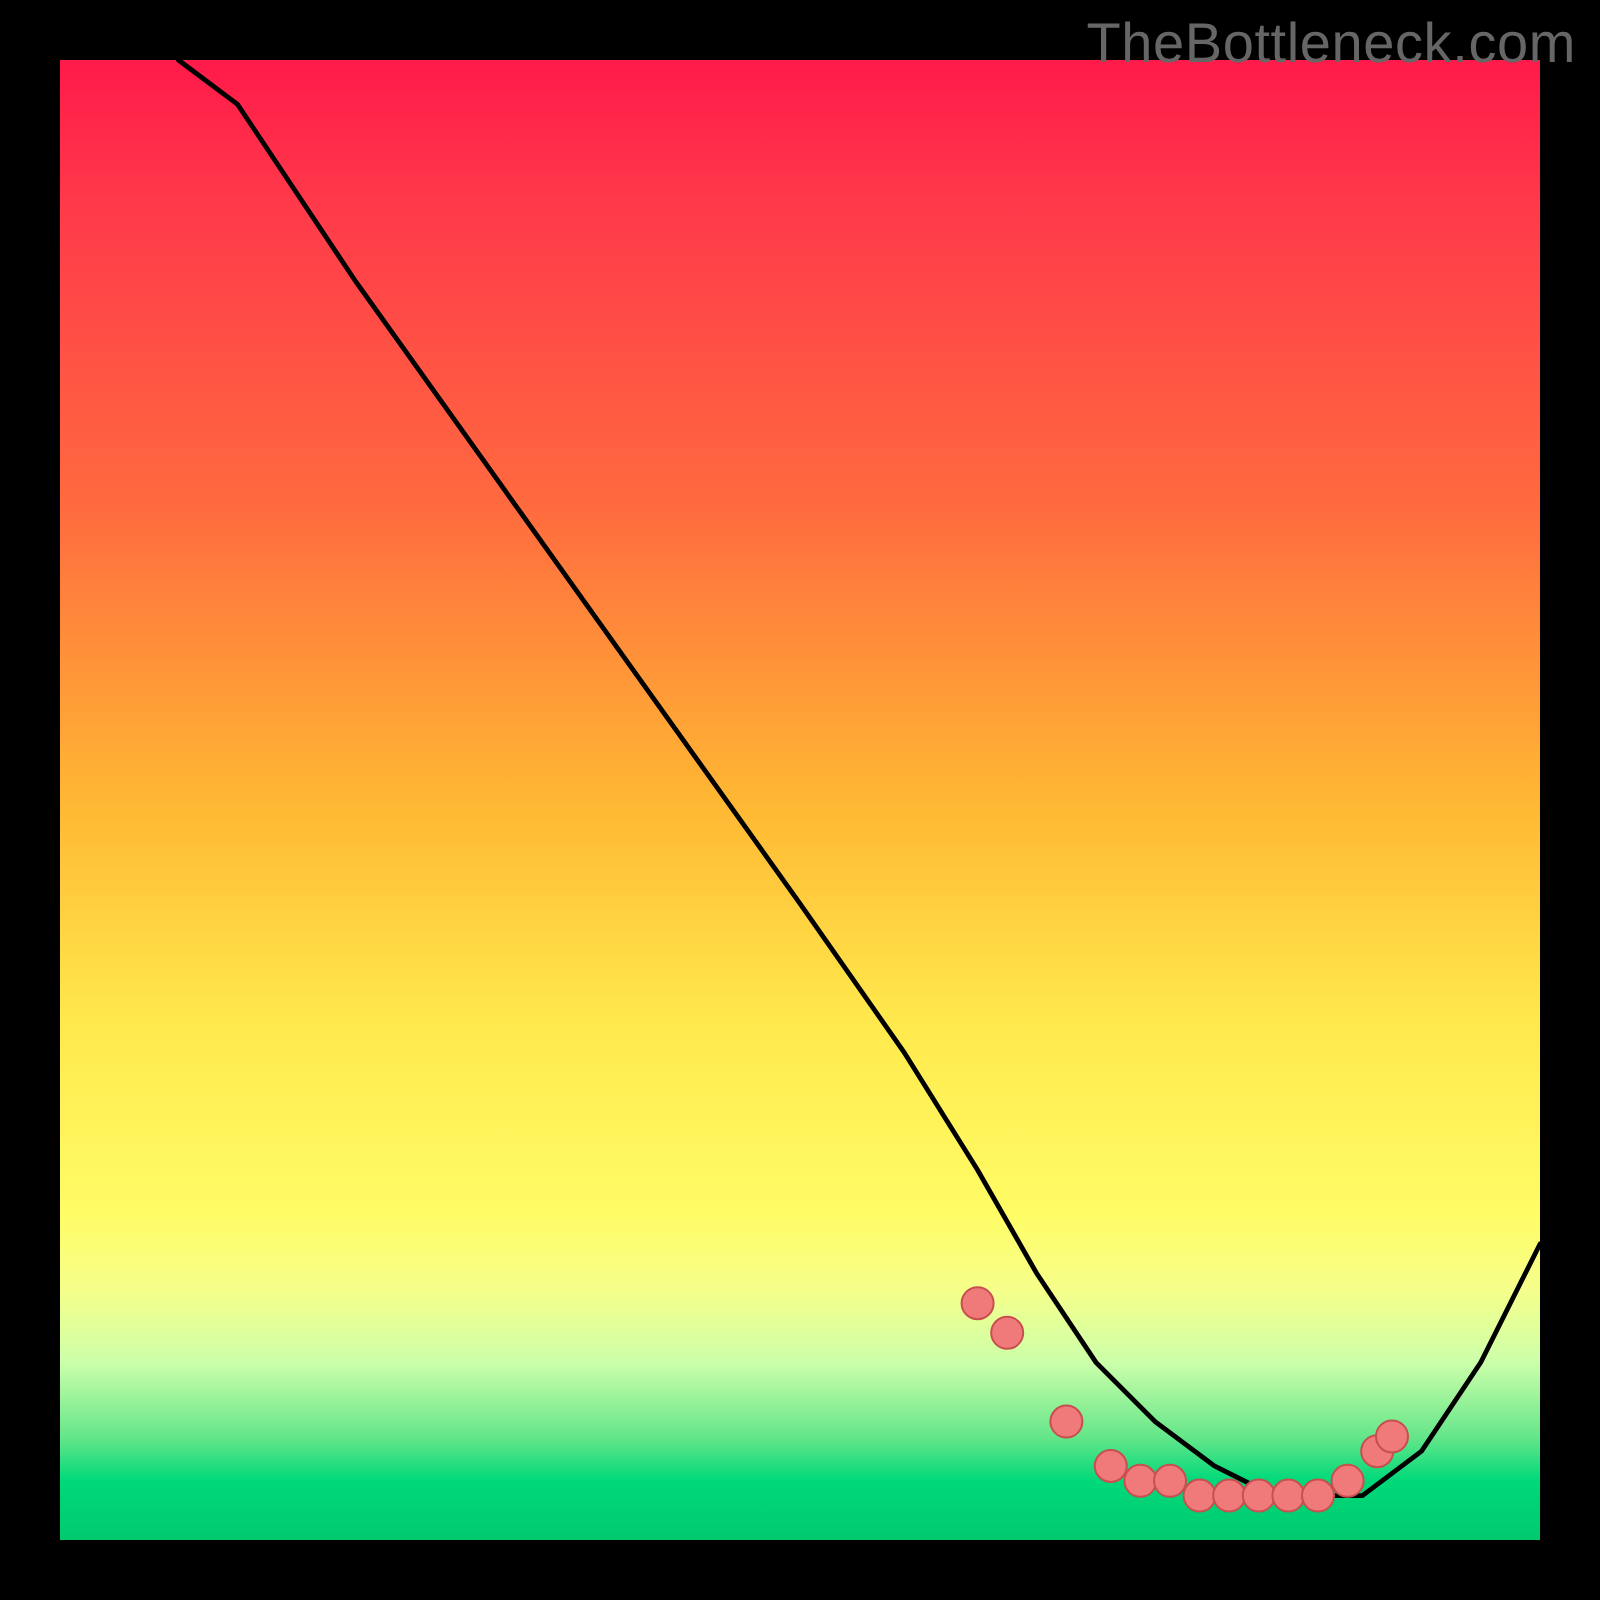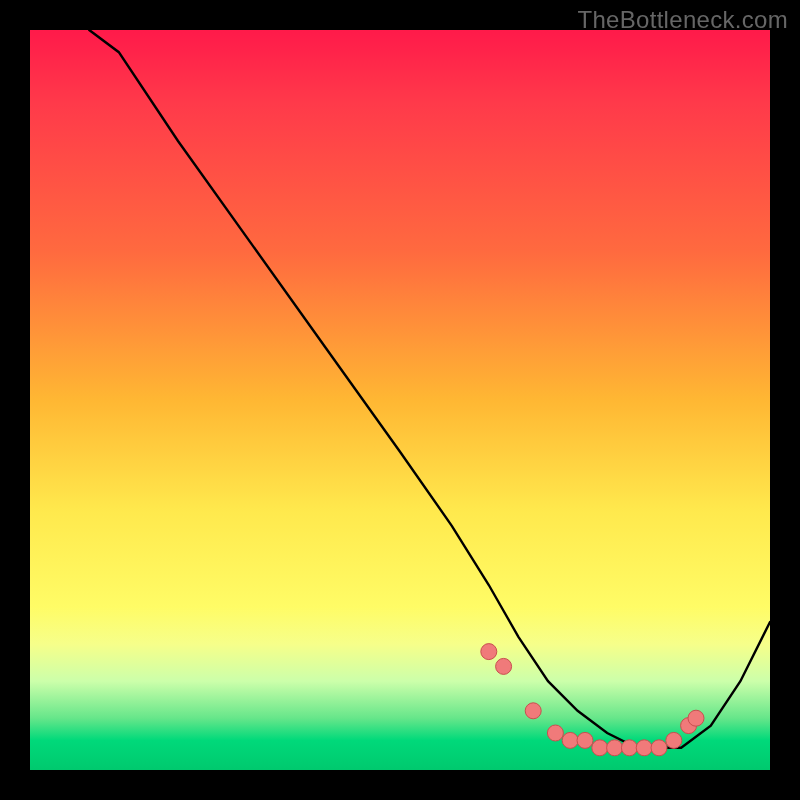--- a/index.html
+++ b/index.html
@@ -39,21 +39,21 @@
       #66e68a 93%,
       #00d97a 96%,
       #00c96e 100%
     );
   }
   .watermark {
     position: absolute;
     top: 6px;
     right: 12px;
     color: #666;
-    font-size: 24px;
+    font-size: 28px;
     letter-spacing: 0.3px;
     font-weight: 500;
   }
   svg.curve {
     position: absolute;
     top: 0;
     left: 0;
     width: 740px;
     height: 740px;
     overflow: visible;

